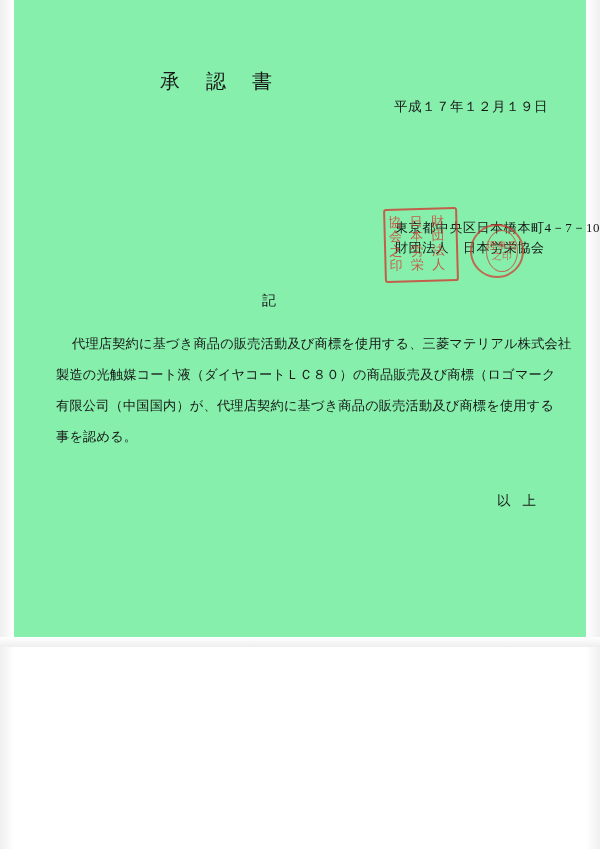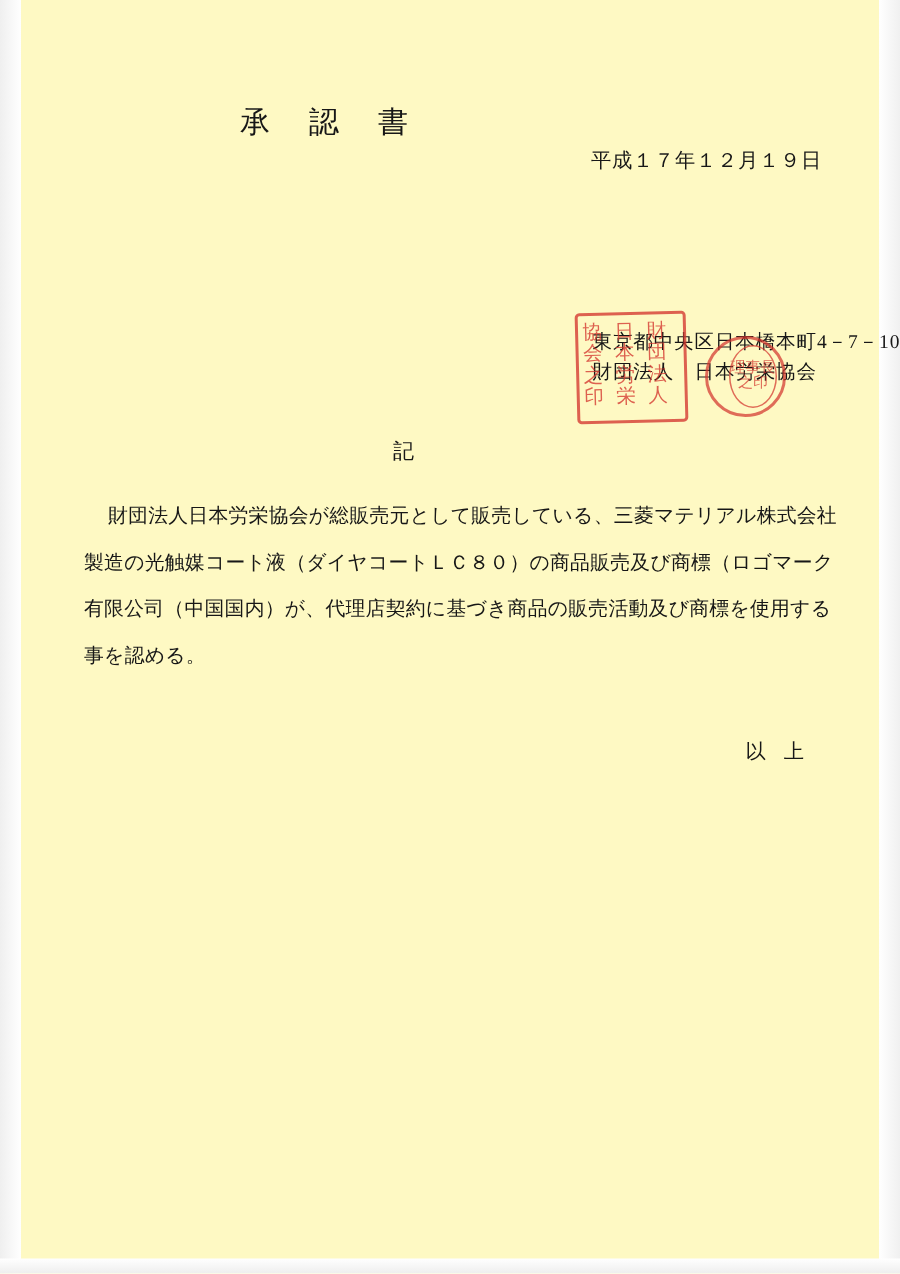--- a/index.html
+++ b/index.html
@@ -14,22 +14,22 @@
     color: #1a1a1a;
     position: relative;
     overflow: hidden;
   }
 
   .page {
     position: absolute;
     left: 0;
     top: 0;
     width: 600px;
-    height: 849px;
-    background: #fef9c3;
+    height: 647px;
+    background: #86efac;
   }
 
   
   .scan-edge-left {
     position: absolute;
     left: 0; top: 0;
     width: 14px; height: 849px;
     background: linear-gradient(to right, #efefef, #ffffff);
   }
   .scan-edge-right {
@@ -223,21 +223,21 @@
     </div>
   </div>
 
   <div class="seal2">
     <div class="seal2-inner">理事長之印</div>
   </div>
 
   <div class="ki-mark">記</div>
 
   <div class="body-text">
-    <div class="body-line indent">財団法人日本労栄協会が総販売元として販売している、三菱マテリアル株式会社</div>
+    <div class="body-line indent">代理店契約に基づき商品の販売活動及び商標を使用する、三菱マテリアル株式会社</div>
     <div class="body-line">製造の光触媒コート液（ダイヤコートＬＣ８０）の商品販売及び商標（ロゴマーク</div>
     <div class="body-line">有限公司（中国国内）が、代理店契約に基づき商品の販売活動及び商標を使用する</div>
     <div class="body-line">事を認める。</div>
   </div>
 
   <div class="closing">以上</div>
 
 </div>
 
 </body></html>

